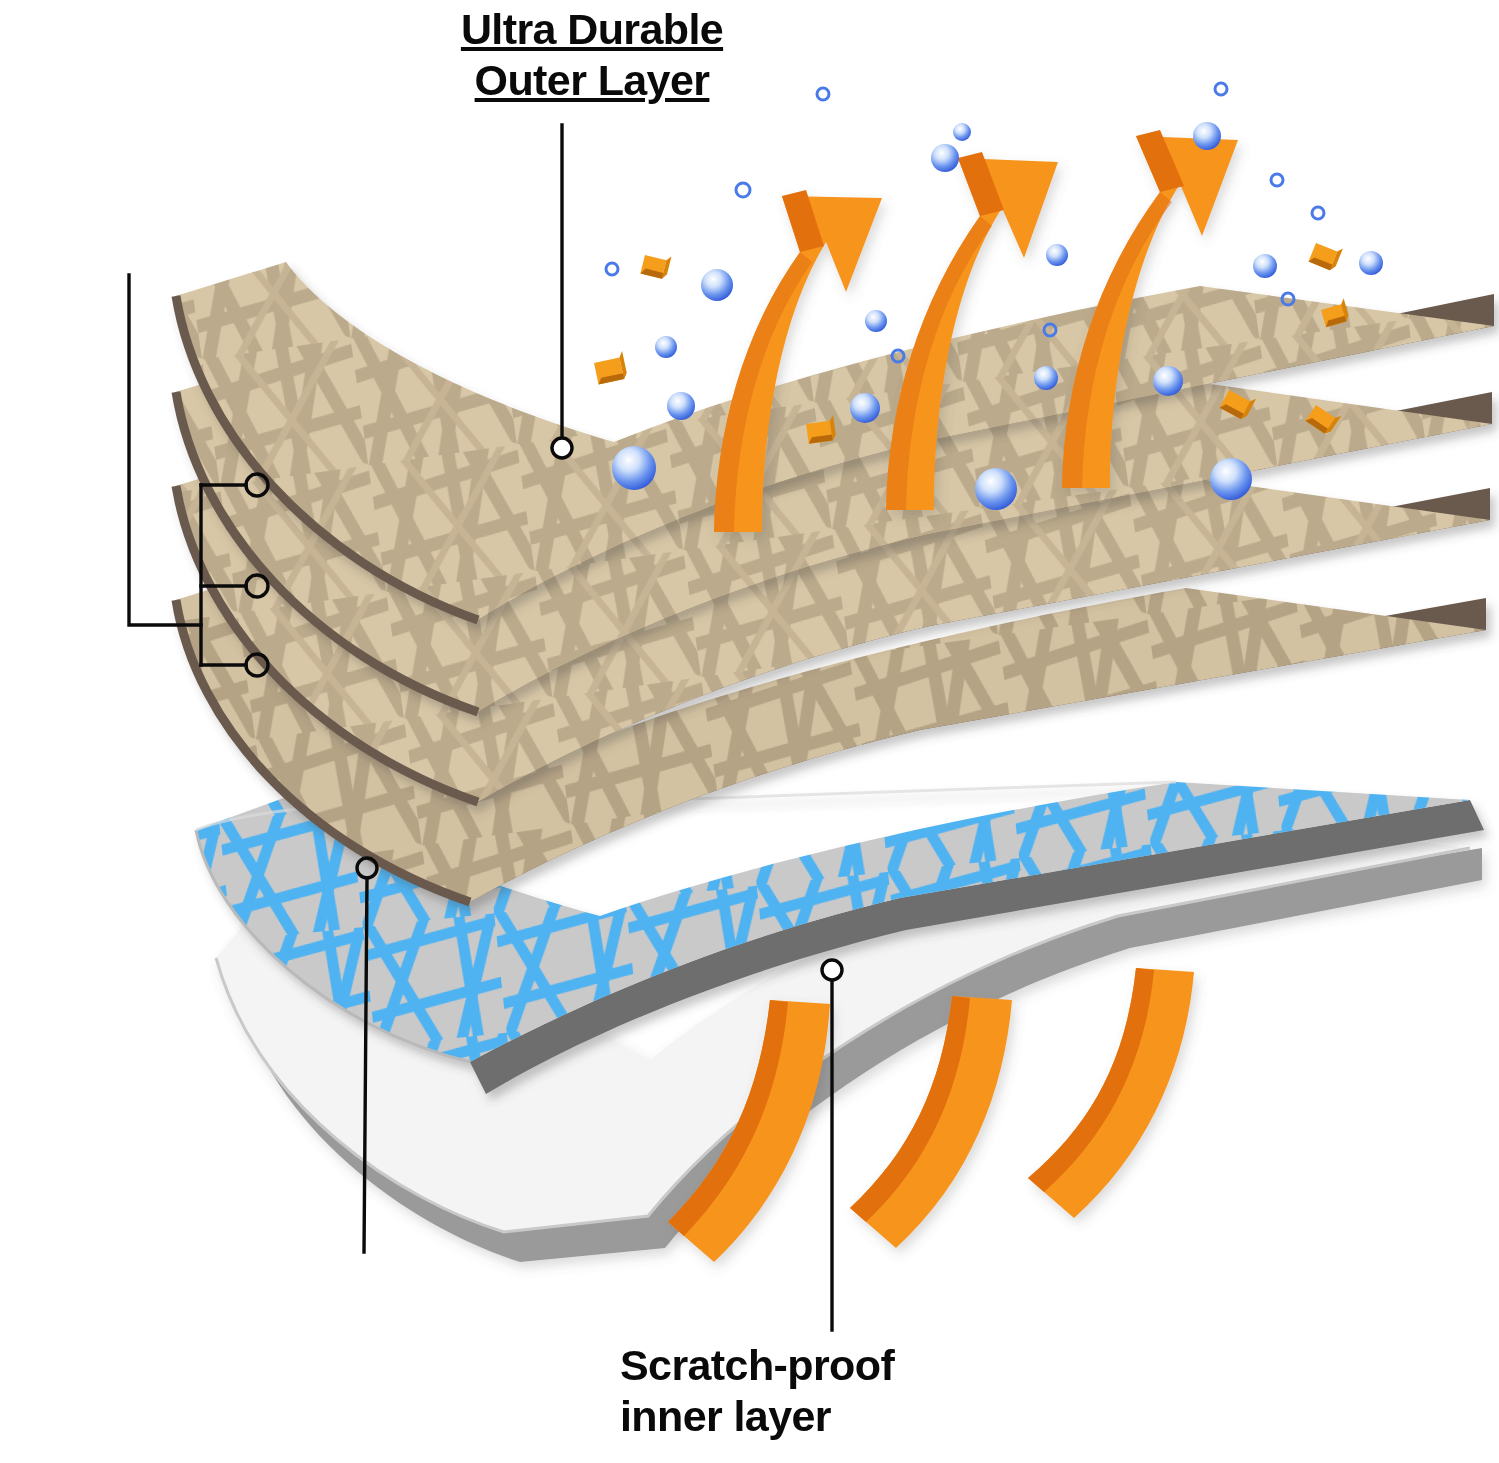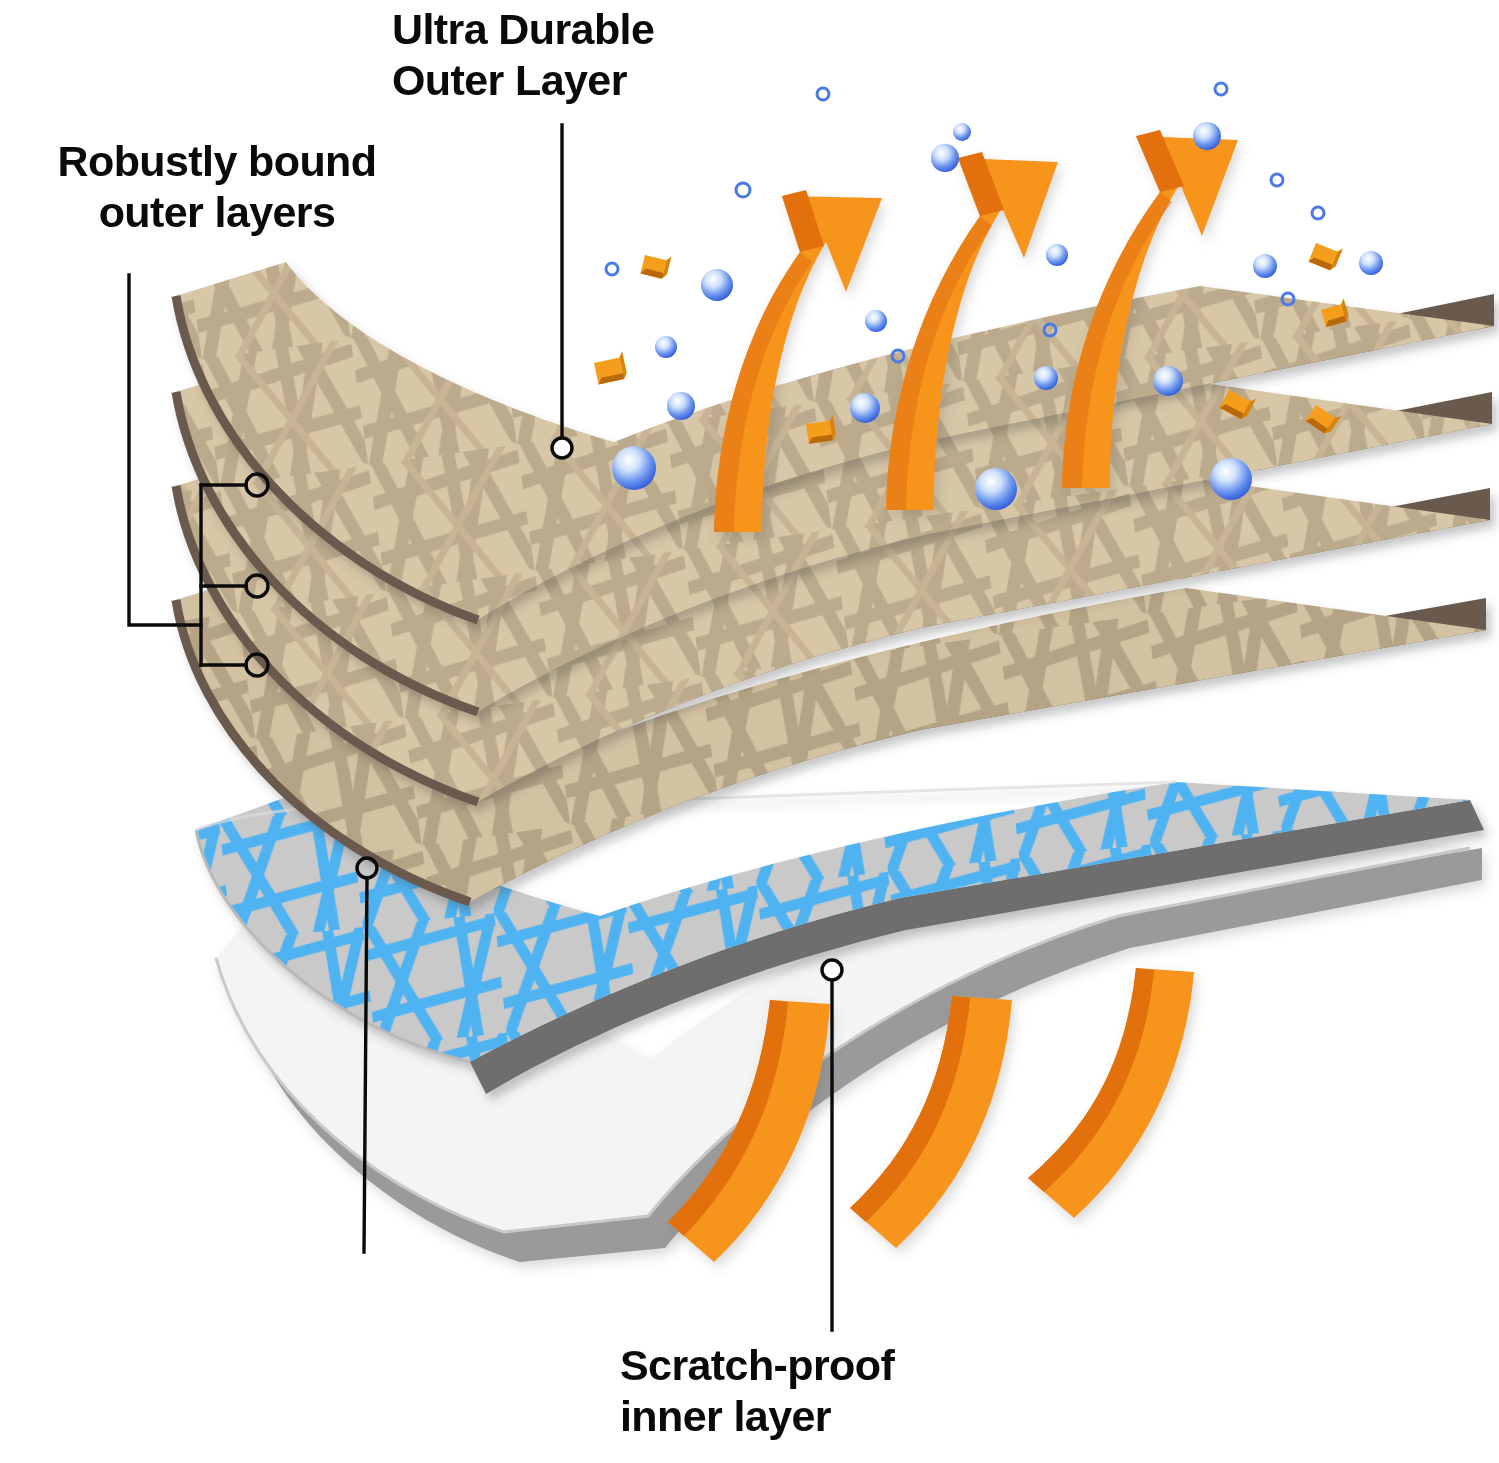--- a/index.html
+++ b/index.html
@@ -4,21 +4,21 @@
 <title>Layered Fabric Construction Diagram</title>
 <style>
   html,body{margin:0;padding:0;background:#ffffff;}
   body{width:1499px;height:1463px;position:relative;overflow:hidden;
        font-family:"Liberation Sans","DejaVu Sans",sans-serif;}
   #stage{position:absolute;inset:0;width:1499px;height:1463px;}
   svg.layer{position:absolute;top:0;left:0;width:1499px;height:1463px;overflow:visible;}
   .callout-text{position:absolute;color:#0a0a0a;font-weight:700;font-size:43px;
                 line-height:1.18;letter-spacing:-0.6px;white-space:pre-line;
                 font-family:"Liberation Sans","DejaVu Sans",sans-serif;}
-  .ct-ultra{left:392px;top:4px;width:400px;text-align:left;}
+  .ct-ultra{left:392px;top:4px;width:400px;text-align:center;text-decoration:underline;}
   .ct-robust{left:2px;top:136px;width:430px;text-align:center;}
   .ct-breathe{left:58px;top:1258px;width:640px;text-align:left;}
   .ct-scratch{left:620px;top:1340px;width:440px;text-align:left;}
 </style>
 </head>
 <body>
 
 <div id="stage">
 
   <svg class="layer" viewBox="0 0 1499 1463">
@@ -309,20 +309,18 @@
       <circle cx="367" cy="868" r="10" fill="none"></circle>
 
       <line x1="832" y1="980" x2="832" y2="1330"></line>
       <circle cx="832" cy="970" r="10" fill="#ffffff"></circle>
     </g>
   </svg>
 
   <div class="callout-text ct-ultra">Ultra Durable
 Outer Layer</div>
 
-  <div class="callout-text ct-robust">Robustly bound
-outer layers</div>
 
 
   <div class="callout-text ct-scratch">Scratch-proof
 inner layer</div>
 
 </div>
 
 </body></html>

